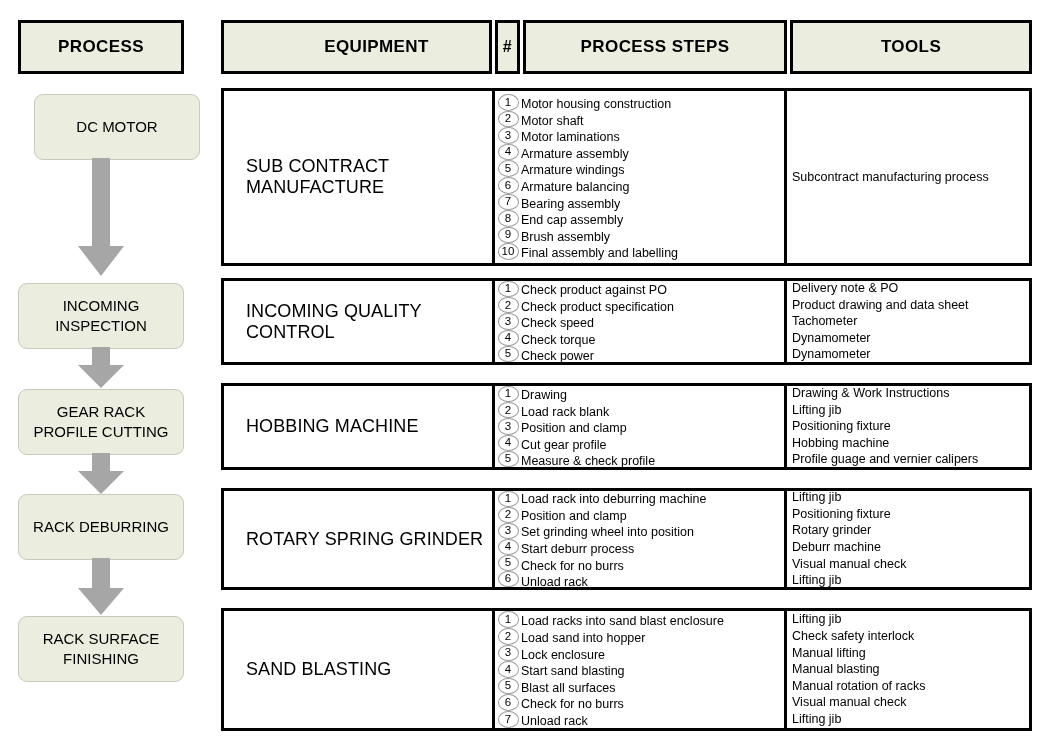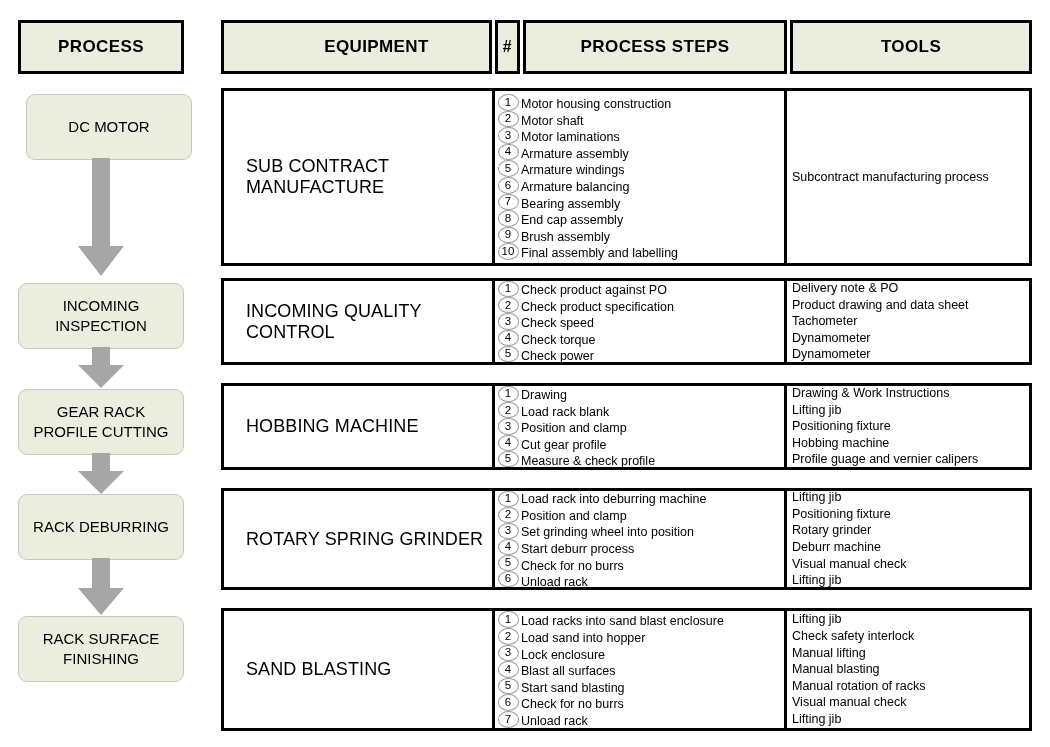--- a/index.html
+++ b/index.html
@@ -172,21 +172,21 @@
     border-radius: 16px;
   }
 </style>
 </head>
 <body>
 
 <div id="canvas">
 
   <div class="proc-header">PROCESS</div>
 
-  <div class="proc-box" id="pbox0" style="left:26px; top:94px; width:166px; height:66px;">DC MOTOR</div>
+  <div class="proc-box" id="pbox0" style="left:34px; top:94px; width:166px; height:66px;">DC MOTOR</div>
 
   <div class="arrow" id="arr0" style="top:158px; height:120px;">
     <svg width="46" height="120" viewBox="0 0 46 120" xmlns="http://www.w3.org/2000/svg" aria-hidden="true">
       <polygon points="14,0 32,0 32,88 46,88 23,118 0,88 14,88" fill="#A6A6A6"></polygon>
     </svg>
   </div>
 
   <div class="proc-box" id="pbox1" style="left:18px; top:283px; width:166px; height:66px;">INCOMING<br>INSPECTION</div>
 
   <div class="arrow" id="arr1" style="top:347px; height:42px;">
@@ -342,22 +342,22 @@
       </div>
       <div class="row" style="top: 608px; height: 123px;">
         <div class="row-inner">
           <div class="cell-equipment">
             <span>SAND BLASTING</span>
           </div>
           <div class="cell-steps">
             <div class="step-line">Load racks into sand blast enclosure</div>
             <div class="step-line">Load sand into hopper</div>
             <div class="step-line">Lock enclosure</div>
+            <div class="step-line">Start sand blasting</div>
             <div class="step-line">Blast all surfaces</div>
-            <div class="step-line">Start sand blasting</div>
             <div class="step-line">Check for no burrs</div>
             <div class="step-line">Unload rack</div>
           </div>
           <div class="cell-tools">
             <div class="tool-line">Lifting jib</div>
             <div class="tool-line">Check safety interlock</div>
             <div class="tool-line">Manual lifting</div>
             <div class="tool-line">Manual blasting</div>
             <div class="tool-line">Manual rotation of racks</div>
             <div class="tool-line">Visual manual check</div>

